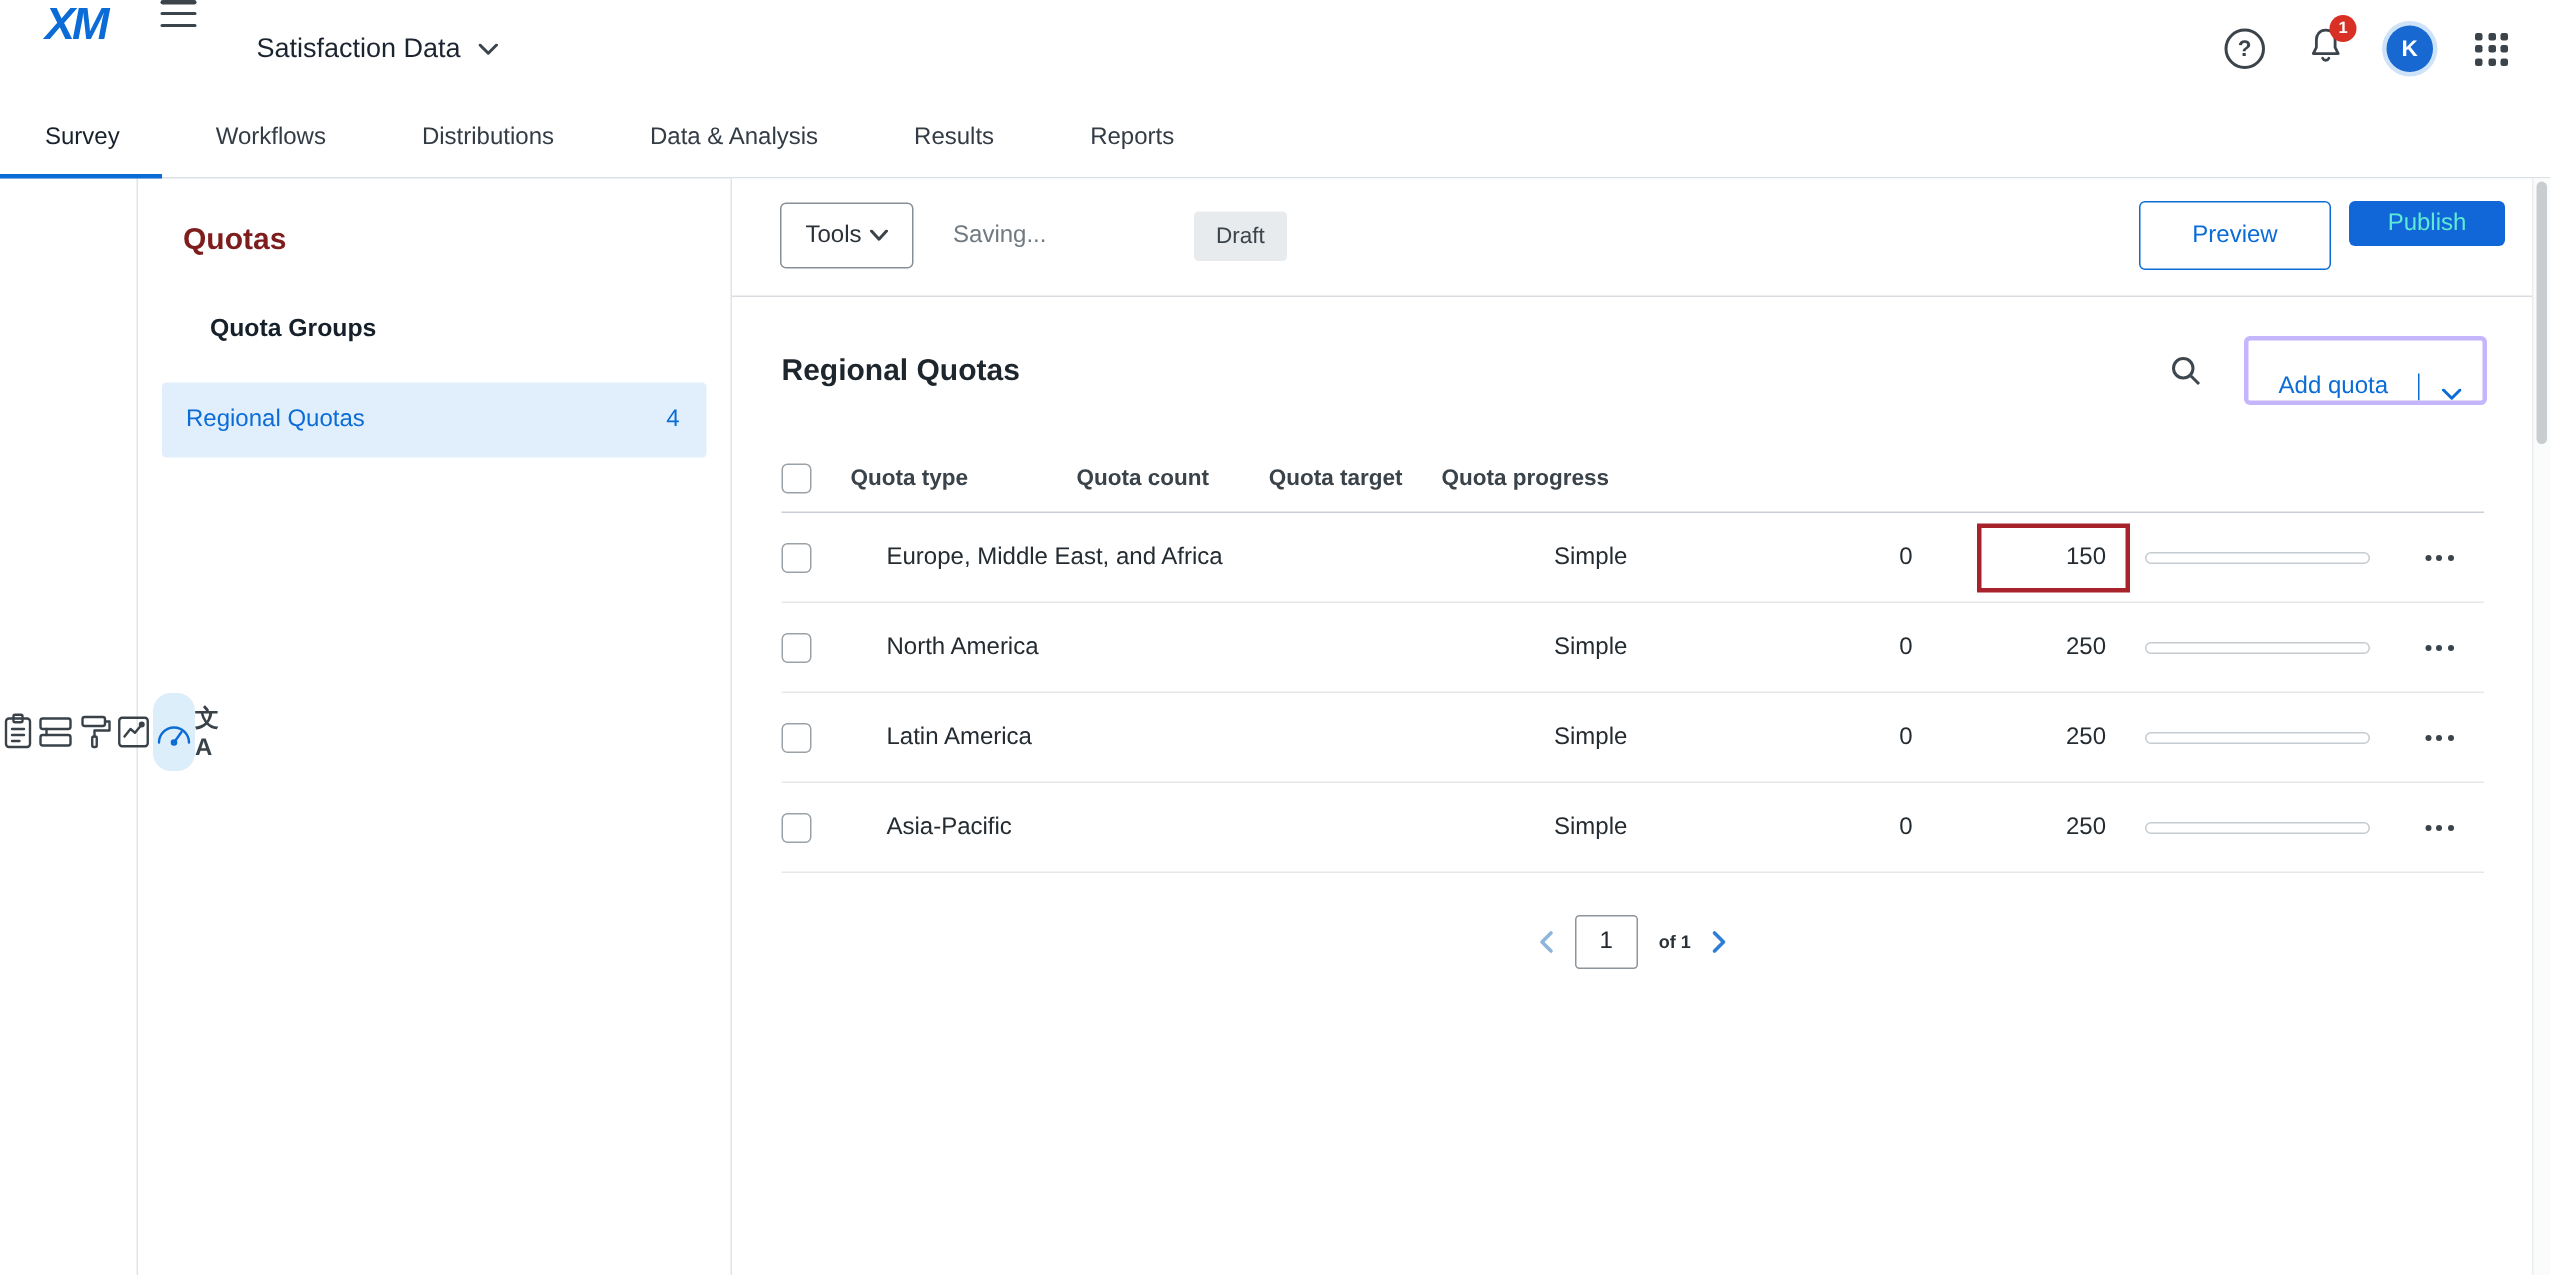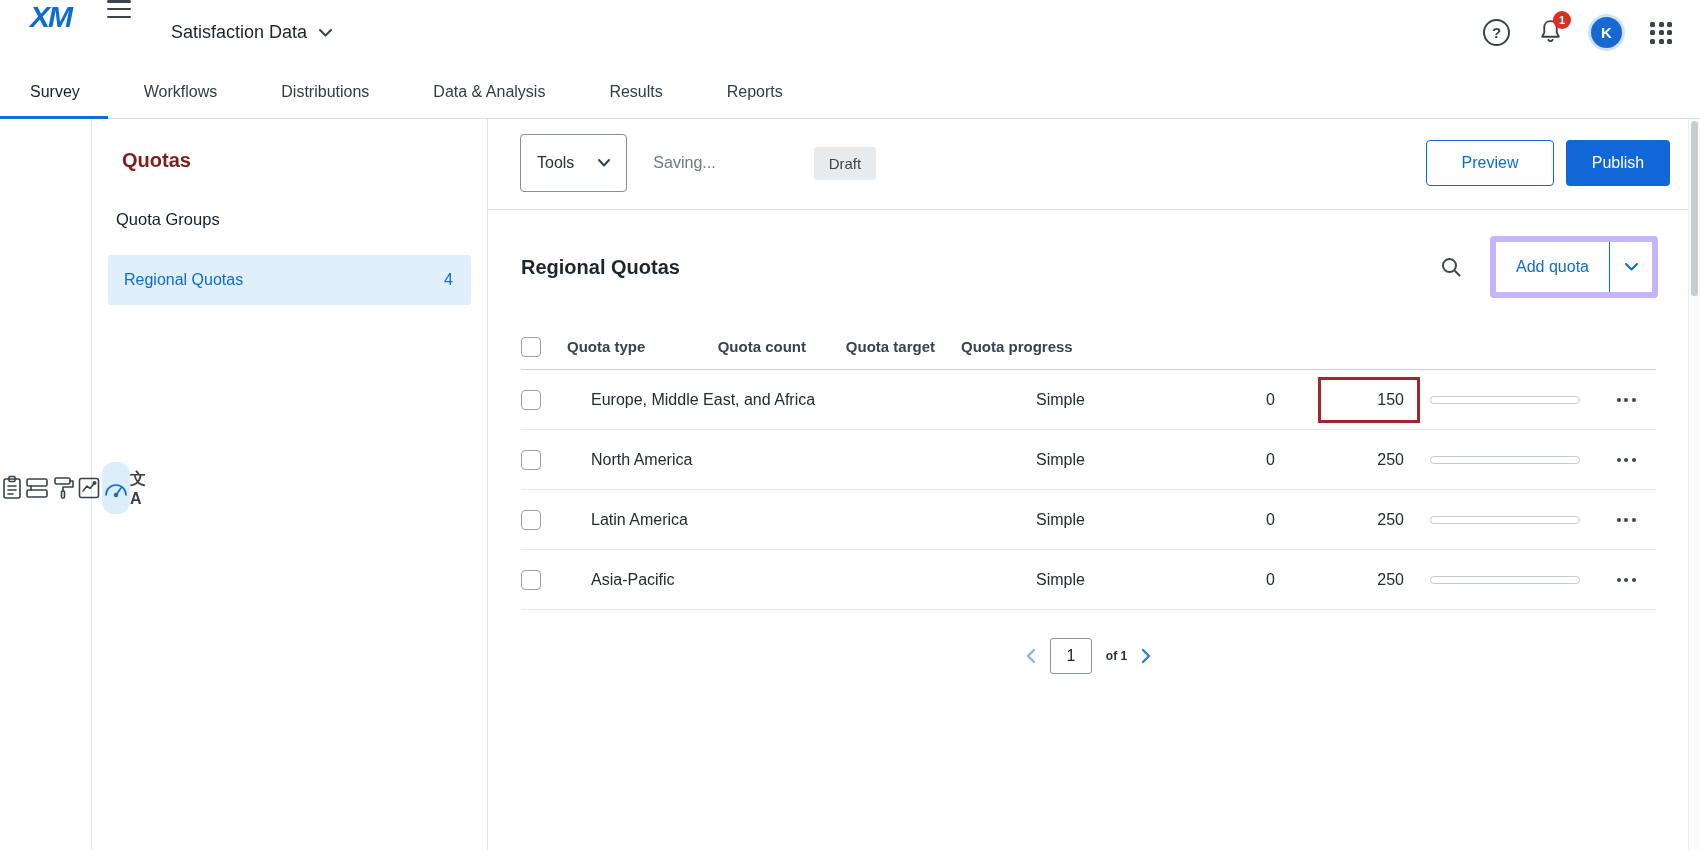--- a/index.html
+++ b/index.html
@@ -36,44 +36,44 @@
 
   .iconrail { width:92px; border-right:1px solid #e0e4e7; display:flex; align-items:center; padding-top:20px; }
   .rail-item { width:52px; height:52px; margin-bottom:13px; display:flex; align-items:center; justify-content:center; border-radius:12px; cursor:pointer; }
   .rail-item.active { background:#ddeefb; }
   .rail-item svg { stroke:#3a4249; fill:none; stroke-width:1.6; stroke-linecap:round; stroke-linejoin:round; }
   .rail-item.active svg { stroke:#0b6cd6; }
   .translate-glyph { font-size:16px; color:#3a4249; font-weight:600; letter-spacing:-1px; }
 
   .panel { width:396px; border-right:1px solid #e0e4e7; padding-top:30px; }
   .panel-title { font-size:20px; font-weight:600; color:#7f1d1d; margin:0 0 38px 30px; }
-  .group-heading { font-size:16.5px; font-weight:400; color:#16202a; margin:0 0 26px 24px; }
+  .group-heading { font-size:16.5px; font-weight:700; color:#16202a; margin:0 0 26px 48px; }
   .quota-group-item { margin:0 16px; height:50px; background:#e1effc; border-radius:3px; display:flex; align-items:center; justify-content:space-between; padding:0 18px 0 16px; cursor:pointer; }
   .quota-group-item .lbl { color:#0b6cd6; font-size:16px; }
   .quota-group-item .cnt { color:#0b6cd6; font-size:16px; }
 
   .main { flex:1; position:relative; background:#fff; }
 
   
   .toolbar { margin:15px 30px 0 32px; display:flex; align-items:center; }
-  .btn-tools { height:58px; border:1px solid #878f96; border-radius:4px; background:#fff; display:inline-flex; align-items:center; gap:24px; padding:0 16px; font-size:16px; color:#2a3138; cursor:pointer; }
+  .btn-tools { height:44px; border:1px solid #878f96; border-radius:4px; background:#fff; display:inline-flex; align-items:center; gap:6px; padding:0 16px; font-size:16px; color:#2a3138; cursor:pointer; }
   .saving { margin-left:26px; color:#707980; font-size:16px; }
   .badge-draft { margin-left:98px; background:#e8ebed; color:#3c444b; font-size:15px; padding:8px 15px; border-radius:3px; }
   .toolbar-right { margin-left:auto; display:flex; gap:12px; }
   .btn-preview { height:46px; min-width:128px; border:1px solid #0b6cd6; color:#0b6cd6; background:#fff; border-radius:4px; font-size:16px; cursor:pointer; font-family:inherit; }
-  .btn-publish { height:46px; min-width:104px; background:#1166d8; color:#ffffff; border:none; border-radius:4px; font-size:16px; cursor:pointer; font-family:inherit; }
+  .btn-publish { height:30px; min-width:104px; background:#1166d8; color:#5eead4; border:none; border-radius:4px; font-size:16px; cursor:pointer; font-family:inherit; }
   .divider { border-bottom:1px solid #d9dde1; margin-top:17px; }
 
   
   .section-row { display:flex; align-items:center; margin:26px 42px 0 33px; }
   .section-title { font-size:20px; font-weight:600; color:#1d252d; }
   .section-right { margin-left:auto; display:flex; align-items:center; gap:28px; }
   .search-btn { cursor:pointer; display:flex; }
   .search-btn svg { stroke:#3f474e; fill:none; stroke-width:2; }
-  .btn-addquota { display:flex; border:6px solid #c4b5fd; border-radius:4px; height:62px; background:#fff; overflow:hidden; }
+  .btn-addquota { display:flex; border:3px solid #c4b5fd; border-radius:4px; height:46px; background:#fff; overflow:hidden;align-items:flex-end; }
   .aq-main { padding:0 20px; display:flex; align-items:center; color:#0b6cd6; font-size:16px; border-right:1px solid #0b6cd6; cursor:pointer; }
   .aq-caret { width:42px; display:flex; align-items:center; justify-content:center; cursor:pointer; }
   .aq-caret svg { stroke:#0b6cd6; fill:none; stroke-width:2; stroke-linecap:round; stroke-linejoin:round; }
 
   
   .table { margin:26px 44px 0 33px; }
   .trow { display:flex; align-items:center; }
   .thead { height:46px; font-size:15px; font-weight:700; color:#3a424a; border-bottom:1px solid #c9cfd4; }
   .tdata { height:60px; font-size:16px; color:#242b31; border-bottom:1px solid #e5e8eb; }
   .col-check { width:46px; display:flex; align-items:center; }

